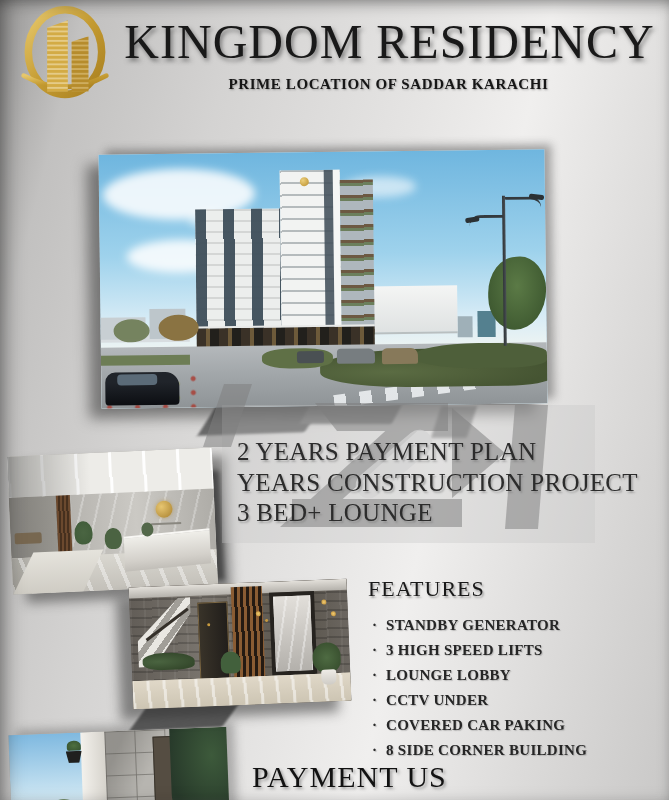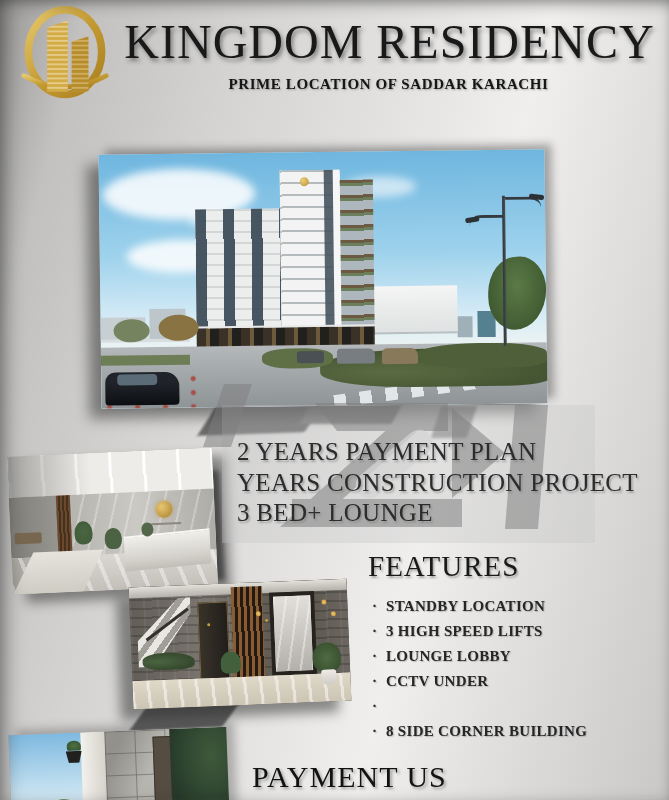--- a/index.html
+++ b/index.html
@@ -100,21 +100,21 @@
   .w3{left:436px;top:406px;width:36px;height:32px;background:#8e8e8e;transform:skewX(-18deg);opacity:.85;}
   .w4{left:140px;top:703px;width:90px;height:26px;background:#5f5f5f;transform:skewX(-38deg) rotate(-3deg);}
   .w5{left:200px;top:470px;width:22px;height:110px;background:#6c6c6c;transform:rotate(-3deg) skewY(6deg);filter:blur(2.5px);}
   
   .watermark{position:absolute;left:150px;top:355px;width:470px;height:200px;z-index:4;}
   
   .highlights{position:absolute;left:237px;top:437px;z-index:5;}
   .hl-line{font-size:25px;line-height:30.5px;color:#2c2c2c;letter-spacing:.3px;white-space:nowrap;
     text-shadow:1.5px 1.5px 2px rgba(120,120,120,.55);}
   .features{position:absolute;left:368px;top:550px;z-index:5;}
-  .features-heading{font-size:29px;letter-spacing:1px;color:#191919;text-shadow:1.5px 1.5px 2px rgba(120,120,120,.6);}
+  .features-heading{font-size:22px;letter-spacing:1px;color:#191919;text-shadow:1.5px 1.5px 2px rgba(120,120,120,.6);margin-top:26px;}
   .features-list{margin-top:15px;}
   .feature-item{display:flex;align-items:baseline;font-size:15px;font-weight:bold;color:#262626;
     letter-spacing:.3px;margin-bottom:8px;white-space:nowrap;text-shadow:1px 1px 1px rgba(140,140,140,.5);}
   .feature-item .dot{width:14px;margin-left:4px;font-weight:bold;color:#2a2a2a;}
   .contact-heading{position:absolute;left:252px;top:760px;z-index:5;font-size:30px;letter-spacing:1px;
     color:#121212;text-shadow:2px 2px 3px rgba(110,110,110,.6);white-space:nowrap;}
   
   .photo{position:absolute;overflow:hidden;}
   .photo *{position:absolute;}
   .photo1{left:10px;top:452px;width:205px;height:138px;z-index:3;transform:rotate(-2.6deg);
@@ -302,36 +302,37 @@
     <div class="hl-line">2 YEARS PAYMENT PLAN</div>
     <div class="hl-line">YEARS CONSTRUCTION PROJECT</div>
     <div class="hl-line">3 BED+ LOUNGE</div>
   </div>
 
   <div class="features">
     <div class="features-heading">FEATURES</div>
     <div class="features-list">
       <div class="feature-item">
         <span class="dot">·</span>
-        <span>STANDBY LOCATION</span>
+        <span>STANDBY GENERATOR</span>
       </div>
       <div class="feature-item">
         <span class="dot">·</span>
         <span>3 HIGH SPEED LIFTS</span>
       </div>
       <div class="feature-item">
         <span class="dot">·</span>
         <span>LOUNGE LOBBY</span>
       </div>
       <div class="feature-item">
         <span class="dot">·</span>
         <span>CCTV UNDER</span>
       </div>
       <div class="feature-item">
         <span class="dot">·</span>
+        <span>COVERED CAR PAKING</span>
       </div>
       <div class="feature-item">
         <span class="dot">·</span>
         <span>8 SIDE CORNER BUILDING</span>
       </div>
     </div>
   </div>
 
   <div class="photo photo1">
     <div class="p1-wall"></div>

